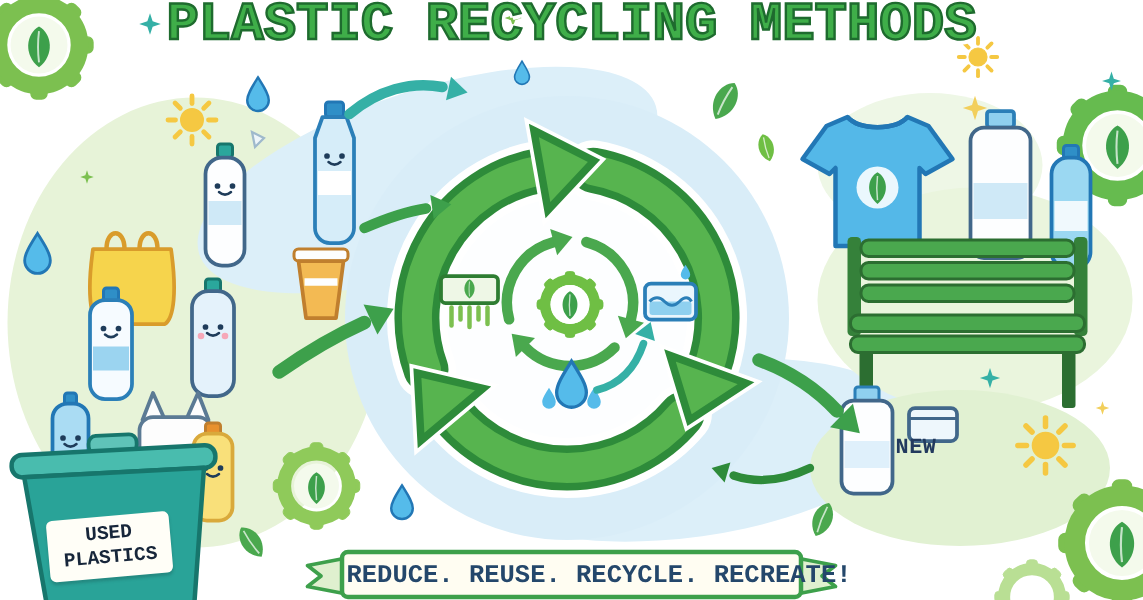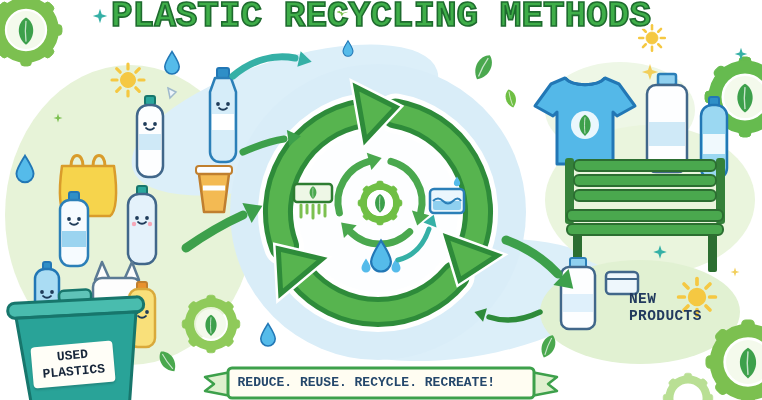--- a/index.html
+++ b/index.html
@@ -17,26 +17,26 @@
   }
   .bin-tag{
     position:absolute;left:32px;top:344px;z-index:4;transform:rotate(-5deg);
     background:#fffef7;border-radius:4px;padding:4px 10px;text-align:center;
     color:#17263a;font-weight:bold;font-size:13px;line-height:1.25;
     box-shadow:0 2px 2px rgba(20,60,60,0.25);
   }
   .bin-tag span{display:block;}
   .products-label{
     position:absolute;left:597px;top:291px;z-index:4;color:#223a5e;font-weight:bold;
-    font-size:14.5px;line-height:1.18;letter-spacing:0.4px;margin-left:32px;
+    font-size:14.5px;line-height:1.18;letter-spacing:0.4px;
   }
   .products-label span{display:block;}
   .banner-text{
     position:absolute;left:231px;top:375px;width:264px;z-index:6;text-align:right;
-    font-size:13px;font-weight:bold;color:#24476b;white-space:nowrap;
+    font-size:17px;font-weight:bold;color:#24476b;white-space:nowrap;
   }
 </style>
 </head>
 <body>
 
 <div class="stage">
 
 <svg class="art" width="762" height="400" viewBox="0 0 762 400" xmlns="http://www.w3.org/2000/svg">
   <defs>
     <g id="gear8">
@@ -334,18 +334,17 @@
 
   <h1 class="title">PLASTIC RECYCLING METHODS</h1>
 
   <div class="bin-tag">
     <span>USED</span>
     <span>PLASTICS</span>
   </div>
 
   <div class="products-label">
     <span>NEW</span>
-    <span>PRODUCTS</span>
   </div>
 
   <div class="banner-text">REDUCE. REUSE. RECYCLE. RECREATE!</div>
 
 </div>
 
 </body></html>

